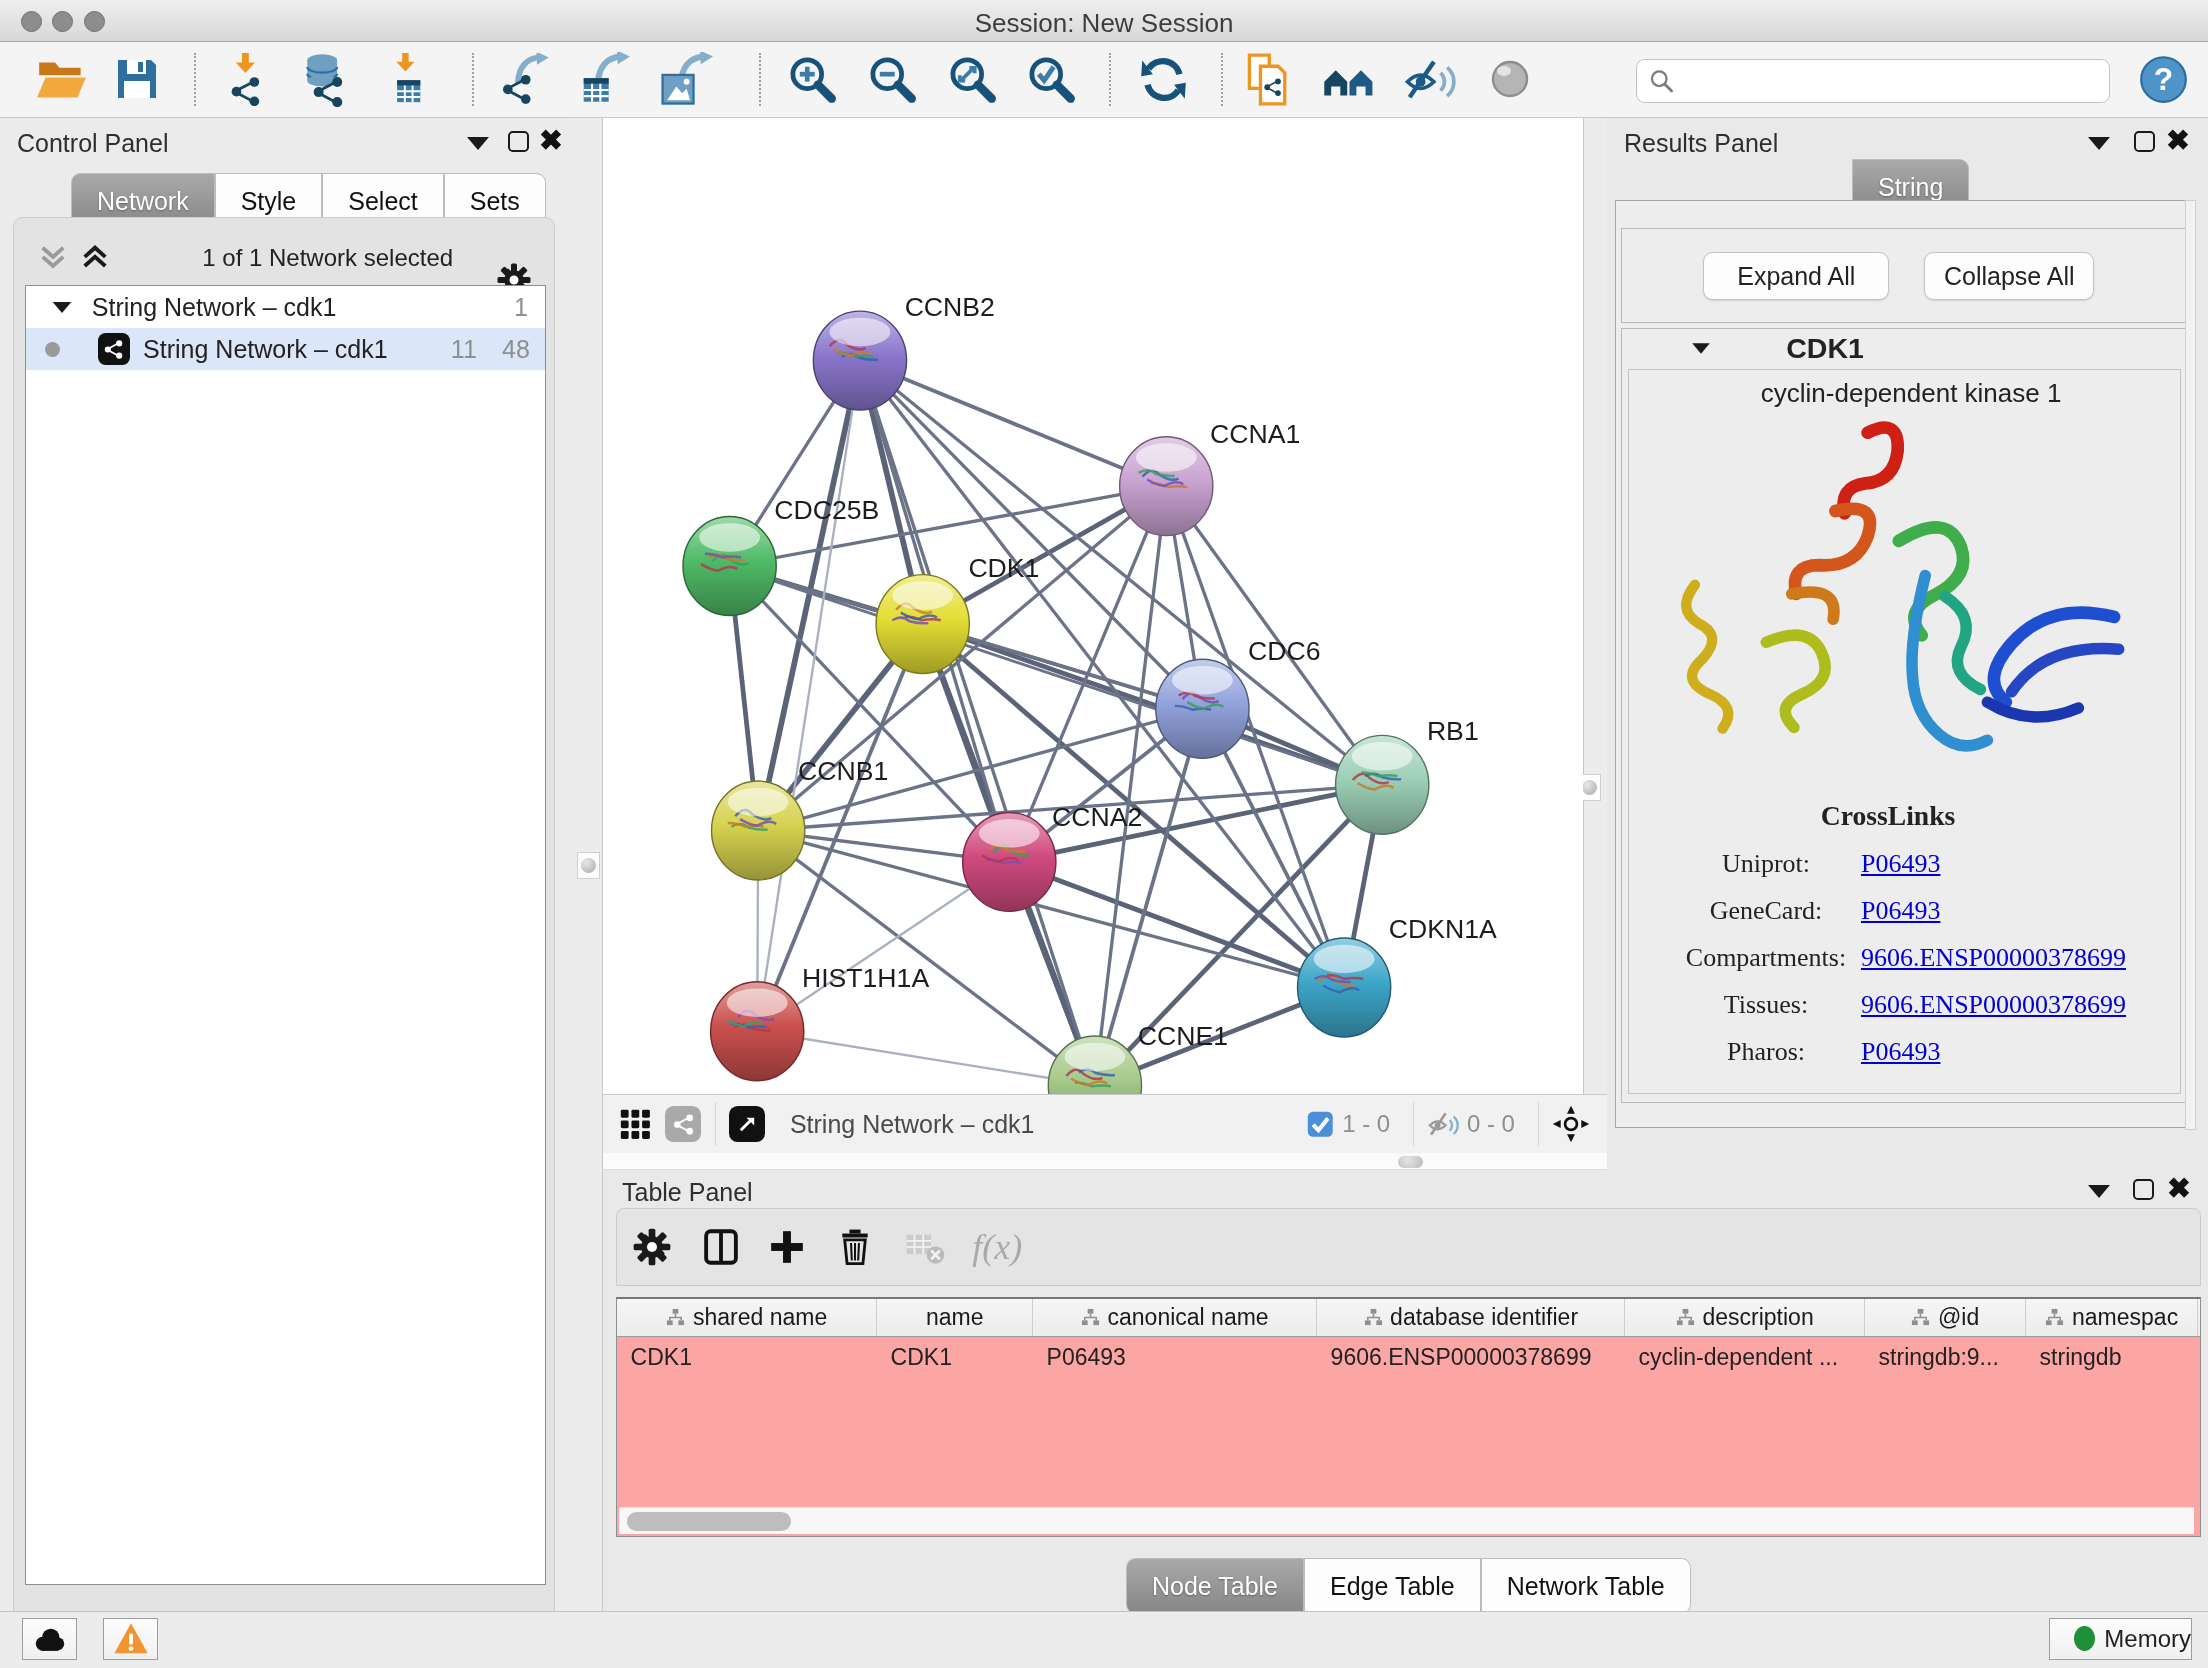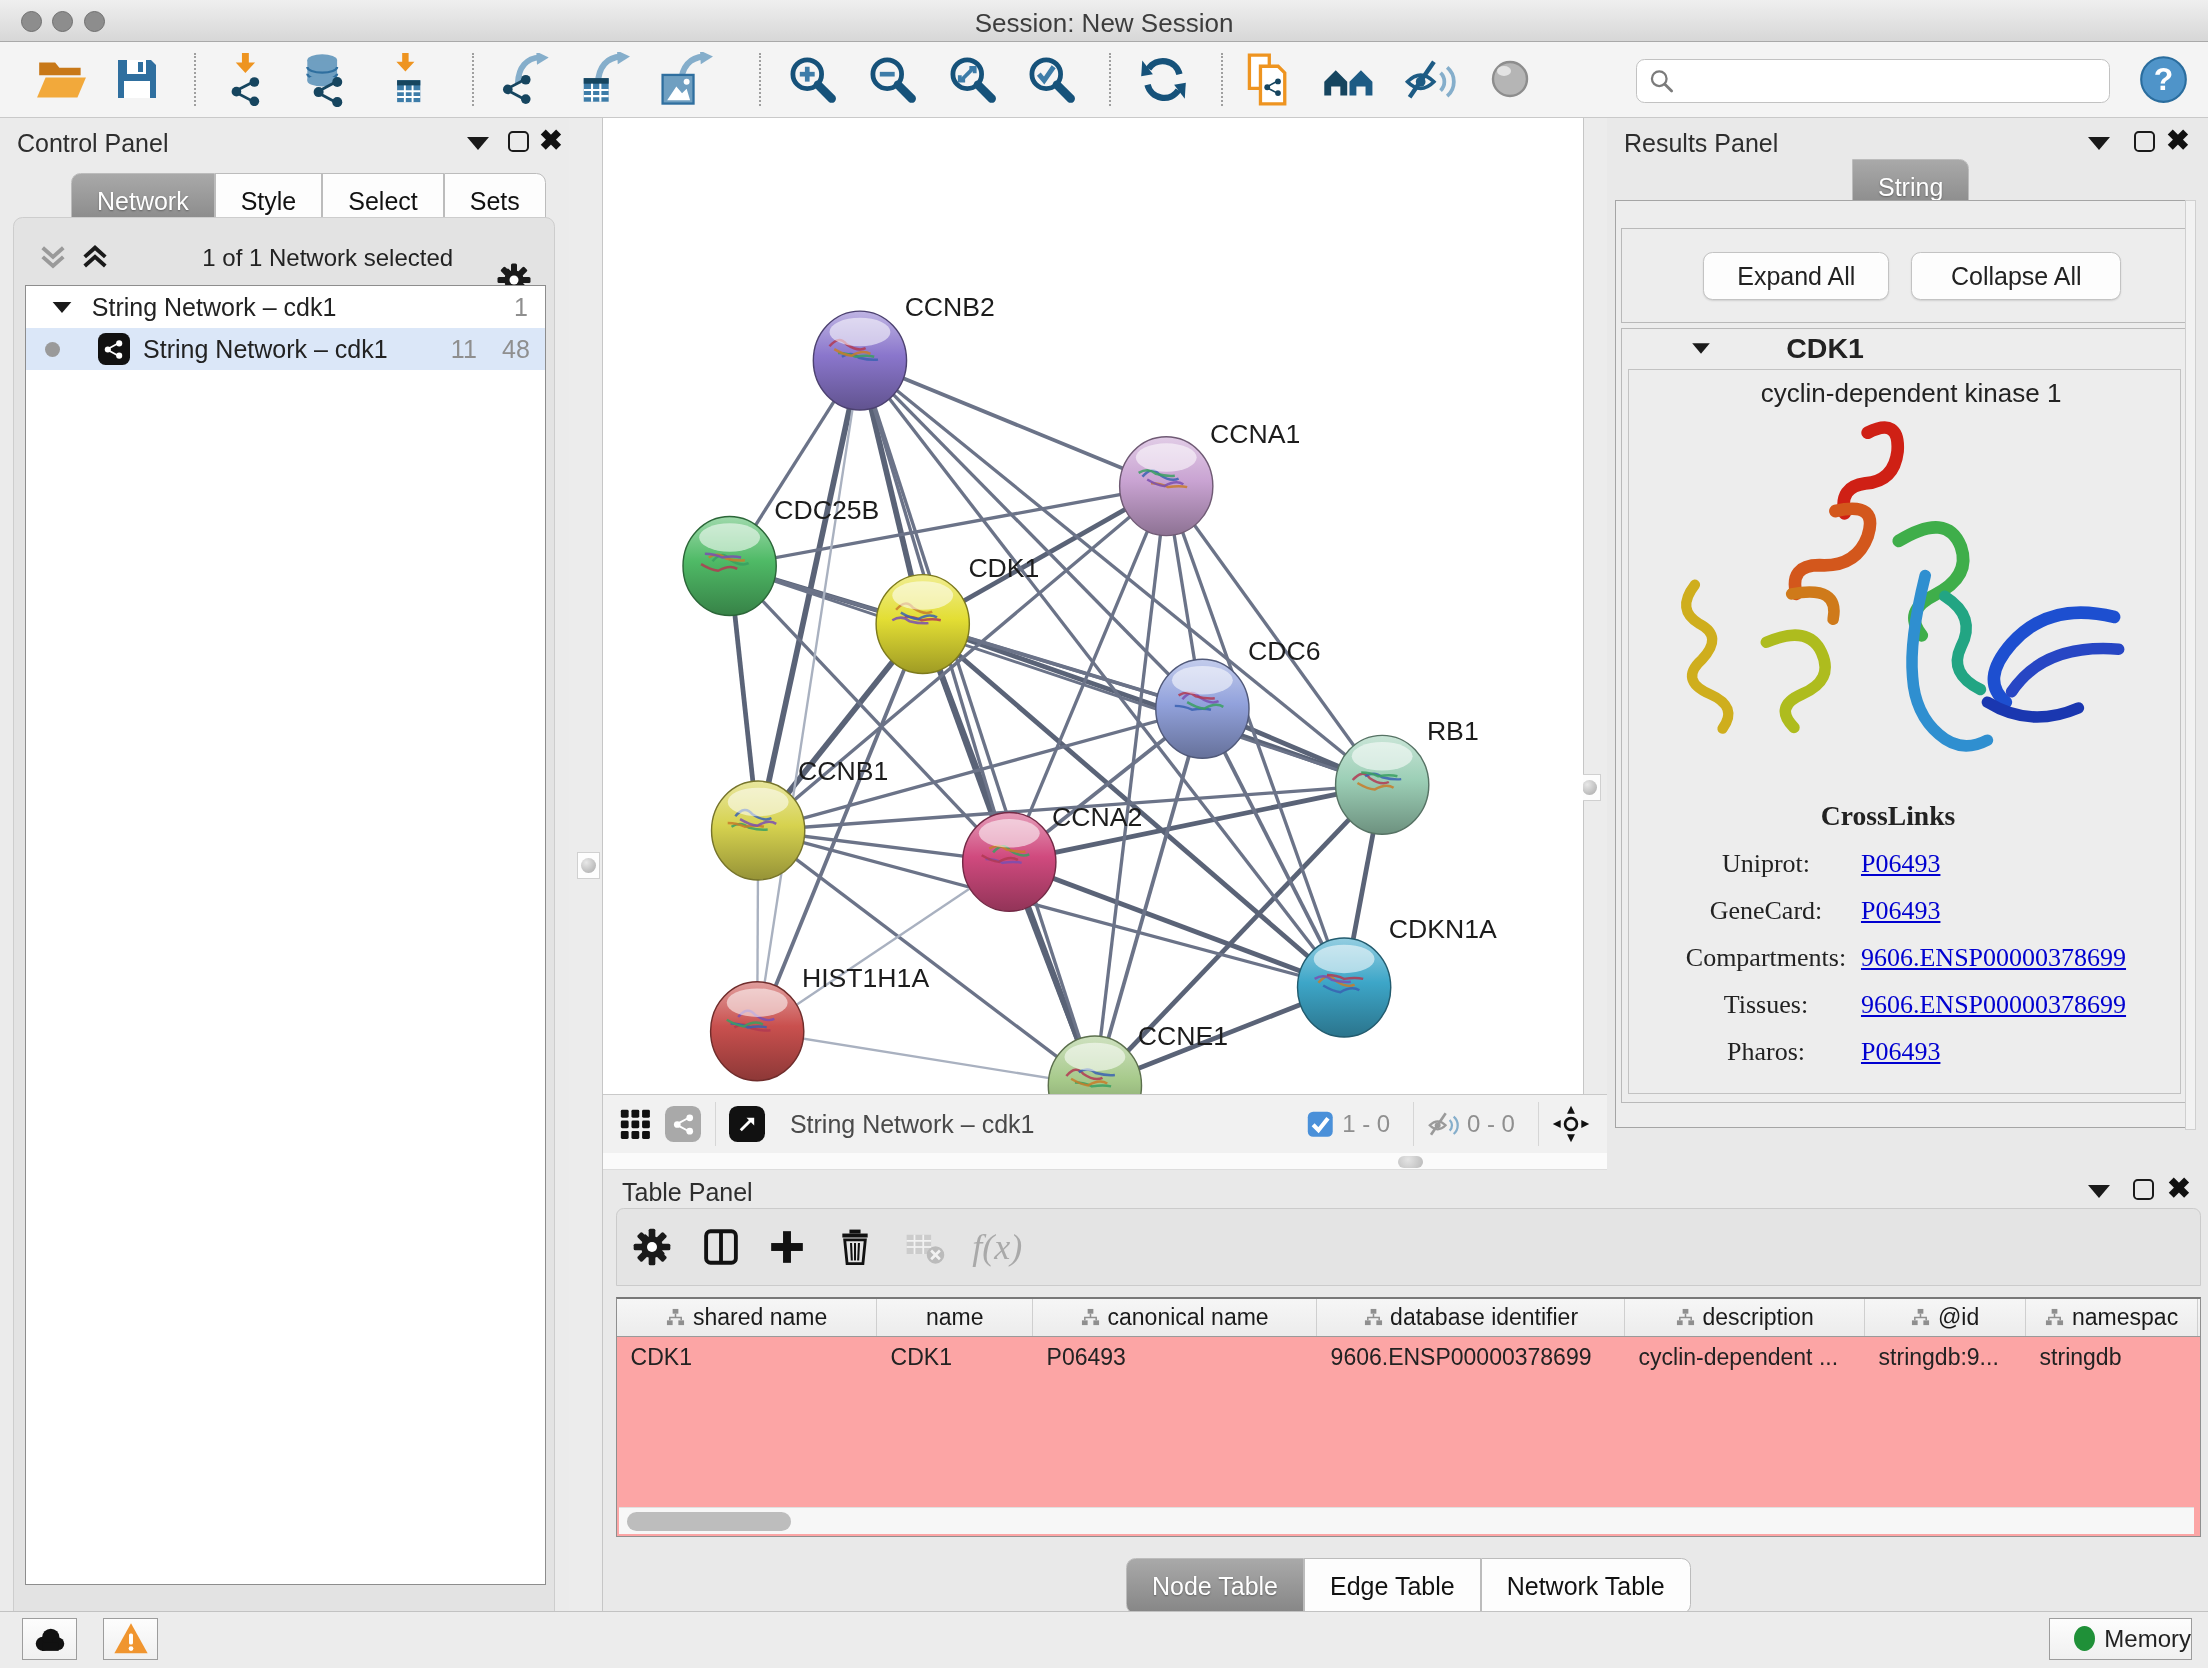--- a/index.html
+++ b/index.html
@@ -707,21 +707,21 @@
 
     <div id="rp-tab" class="seg-tab sel first-tab last-tab">
       <span>String</span>
     </div>
 
     <div id="rp-outer">
       <div id="rp-btnbox">
         <div class="rp-btn" style="left:81px;width:186px">
           <span>Expand All</span>
         </div>
-        <div class="rp-btn" style="left:289px;width:210px">
+        <div class="rp-btn" style="left:302px;width:170px">
           <span>Collapse All</span>
         </div>
       </div>
 
       <div id="gene-box">
         <div id="gene-head">
           <div class="tri-down" style="margin-left:68px;transform:scale(.8)"></div>
           <span id="gene-symbol">CDK1</span>
         </div>
         <div id="gene-body">

